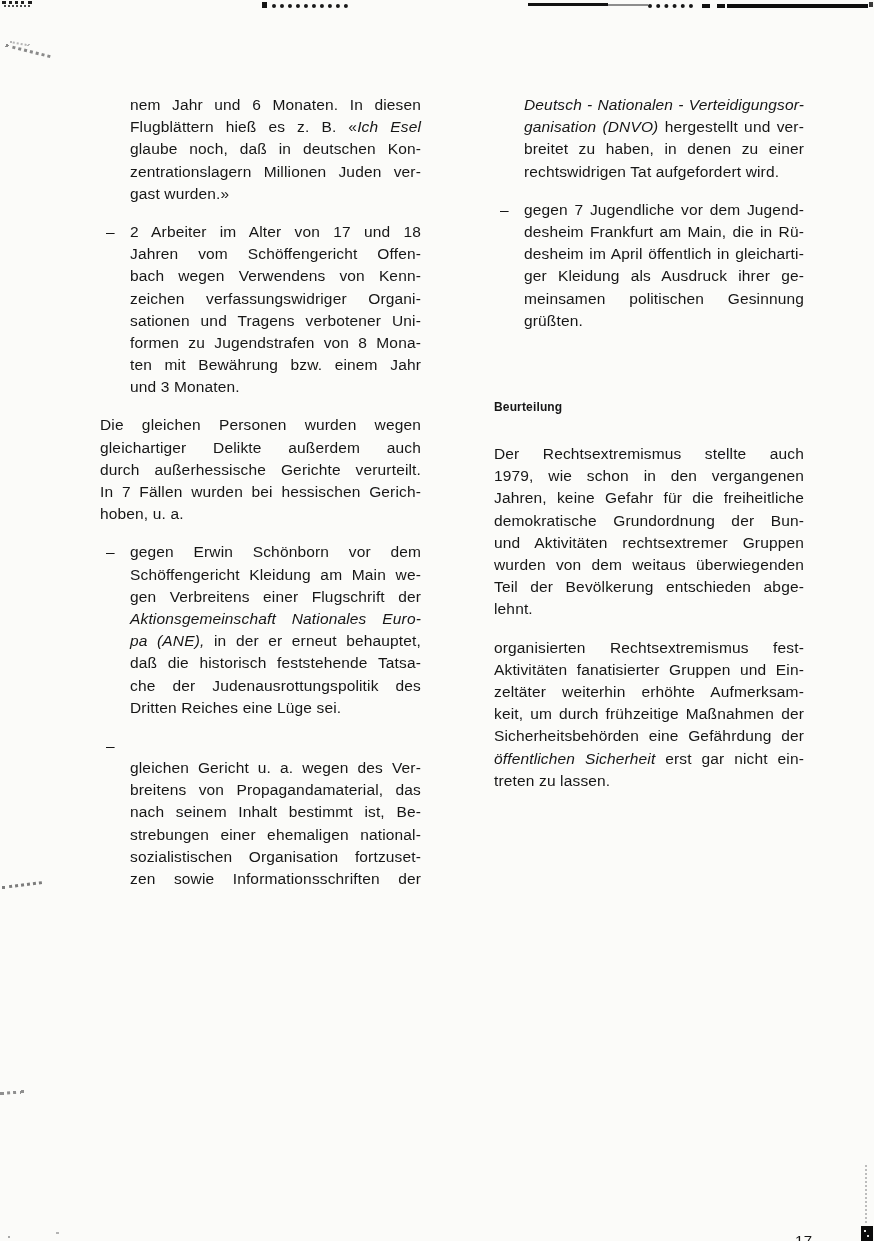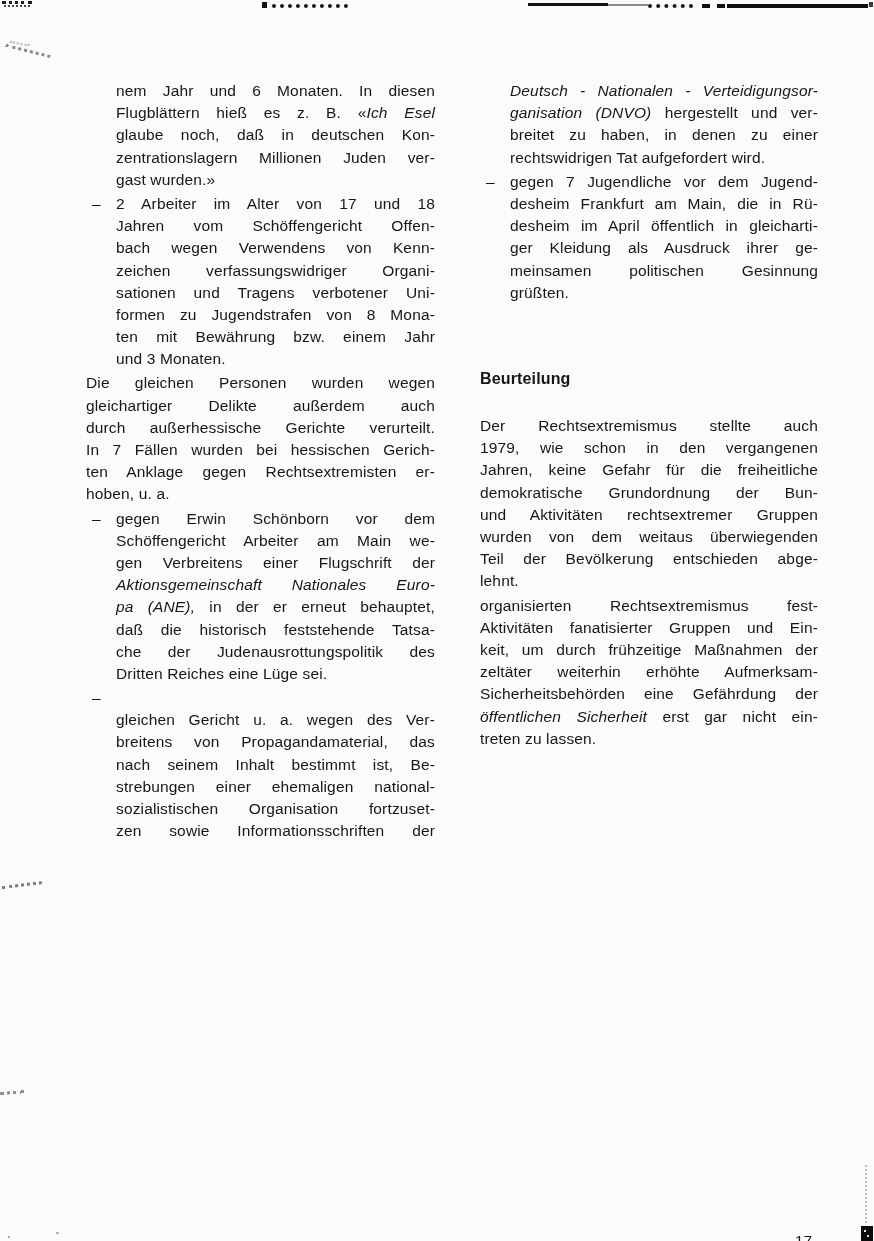--- a/index.html
+++ b/index.html
@@ -7,34 +7,34 @@
     width:874px;height:1241px;position:relative;overflow:hidden;
     background:#fbfbf9;
     font-family:"Liberation Sans", sans-serif;
     color:#161616;
   }
   .page{position:absolute;inset:0;}
   
   .col{position:absolute;top:78px;font-size:15.5px;letter-spacing:0.15px;}
   .col-left{left:84px;width:353px;}
   .col-right{left:478px;width:342px;}
-  .block{position:relative;margin:2px;}
+  .block{position:relative;margin:16px;}
   .block.list,.block.continuation{padding-left:30px;}
   .line{
     position:relative;
     height:22.2px;line-height:22.2px;
     text-align:justify;text-align-last:justify;
     white-space:normal;
   }
   .line.last{text-align-last:left;}
   .marker{position:absolute;left:-24px;top:0;}
   .it{font-style:italic;}
   .block.heading{
     margin-top:64px;margin-bottom:25px;
-    font-weight:700;font-size:16px;line-height:22.2px;
+    font-weight:700;font-size:12px;line-height:22.2px;
     text-align:left;
   }
   
   .page-number{
     position:absolute;left:795px;top:1232px;
     font-size:15px;letter-spacing:0.5px;
   }
   
   .art{position:absolute;}
   .tm-dots1{left:2px;top:1px;width:30px;border-top:3px dotted #1f1f1f;}
@@ -102,26 +102,25 @@
         <div class="line"><span>sationen und Tragens verbotener Uni-</span></div>
         <div class="line"><span>formen zu Jugendstrafen von 8 Mona-</span></div>
         <div class="line"><span>ten mit Bewährung bzw. einem Jahr</span></div>
         <div class="line last"><span>und 3 Monaten.</span></div>
       </div>
       <div class="block paragraph">
         <div class="line"><span>Die gleichen Personen wurden wegen</span></div>
         <div class="line"><span>gleichartiger Delikte außerdem auch</span></div>
         <div class="line"><span>durch außerhessische Gerichte verurteilt.</span></div>
         <div class="line"><span>In 7 Fällen wurden bei hessischen Gerich-</span></div>
-        <div class="line"><span>ten Anklage gegen Rechtsextremisten er-</span></div>
         <div class="line last"><span>hoben, u. a.</span></div>
       </div>
       <div class="block list">
         <div class="line"><span class="marker">–</span><span>gegen Erwin Schönborn vor dem</span></div>
-        <div class="line"><span>Schöffengericht Arbeiter am Main we-</span></div>
+        <div class="line"><span>Schöffengericht Kleidung am Main we-</span></div>
         <div class="line"><span>gen Verbreitens einer Flugschrift der</span></div>
         <div class="line"><span class="it">Aktionsgemeinschaft Nationales Euro-</span></div>
         <div class="line"><span class="it">pa (ANE),</span><span> in der er erneut behauptet,</span></div>
         <div class="line"><span>daß die historisch feststehende Tatsa-</span></div>
         <div class="line"><span>che der Judenausrottungspolitik des</span></div>
         <div class="line last"><span>Dritten Reiches eine Lüge sei.</span></div>
       </div>
       <div class="block list">
         <div class="line"><span class="marker">–</span></div>
         <div class="line"><span>gleichen Gericht u. a. wegen des Ver-</span></div>
@@ -154,22 +153,22 @@
         <div class="line"><span>Jahren, keine Gefahr für die freiheitliche</span></div>
         <div class="line"><span>demokratische Grundordnung der Bun-</span></div>
         <div class="line"><span>und Aktivitäten rechtsextremer Gruppen</span></div>
         <div class="line"><span>wurden von dem weitaus überwiegenden</span></div>
         <div class="line"><span>Teil der Bevölkerung entschieden abge-</span></div>
         <div class="line last"><span>lehnt.</span></div>
       </div>
       <div class="block paragraph">
         <div class="line"><span>organisierten Rechtsextremismus fest-</span></div>
         <div class="line"><span>Aktivitäten fanatisierter Gruppen und Ein-</span></div>
+        <div class="line"><span>zeltäter weiterhin erhöhte Aufmerksam-</span></div>
         <div class="line"><span>keit, um durch frühzeitige Maßnahmen der</span></div>
-        <div class="line"><span>zeltäter weiterhin erhöhte Aufmerksam-</span></div>
         <div class="line"><span>Sicherheitsbehörden eine Gefährdung der</span></div>
         <div class="line"><span class="it">öffentlichen Sicherheit</span><span> erst gar nicht ein-</span></div>
         <div class="line last"><span>treten zu lassen.</span></div>
       </div>
     </div>
 
   <div class="page-number">17</div>
 </div>
 
 </body></html>

